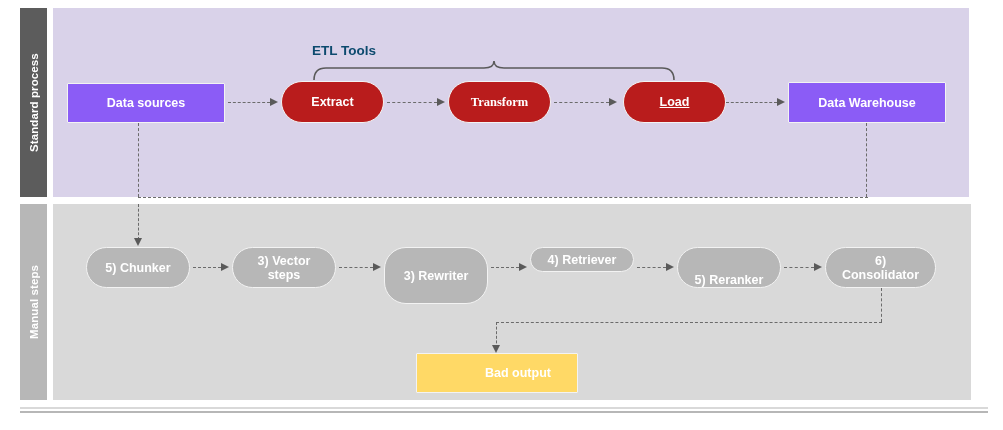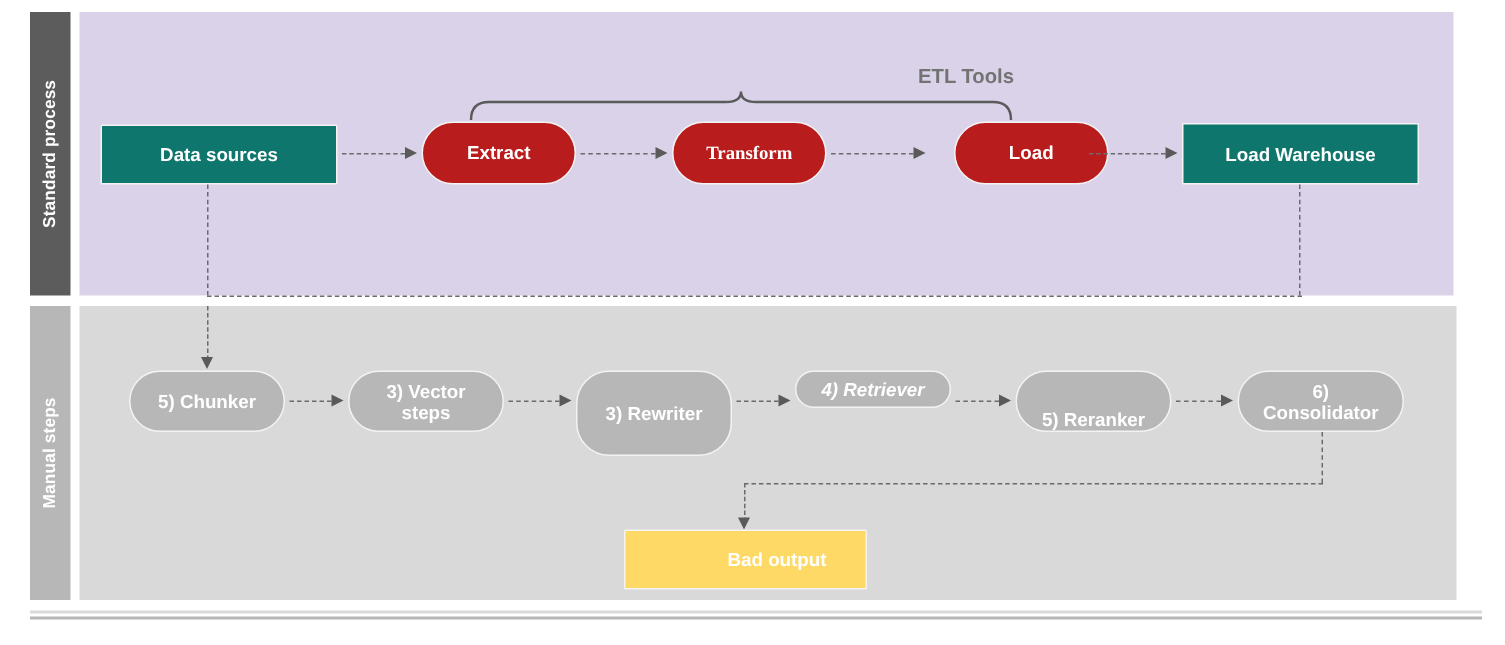--- a/index.html
+++ b/index.html
@@ -56,21 +56,21 @@
     justify-content: center;
     text-align: center;
     color: #ffffff;
     font-weight: bold;
     font-size: 12.5px;
     line-height: 14px;
     border: 1.5px solid #f3f3f3;
   }
   .node.rect { border-radius: 1px; }
   .node.pill { border-radius: 22px; }
-  .node.gray   { background: #0f766e; }
+  .node.gray   { background: #8b5cf6; }
   .node.purple { background: #b91c1c; }
   .node.softgray { background: #b7b7b7; }
   .node.yellow { background: #ffd966; padding-left: 42px; }
 
   
   .dash-h {
     position: absolute;
     height: 0;
     border-top: 1.6px dashed #6b6b6b;
   }
@@ -91,22 +91,22 @@
     width: 0; height: 0;
     border-left: 4.5px solid transparent;
     border-right: 4.5px solid transparent;
     border-top: 8px solid #5a5a5a;
   }
   
   #etl-brace { position: absolute; left: 312px; top: 60px; width: 364px; height: 22px; }
   #etl-tools-label {
     position: absolute;
     left: 312px; top: 43px; width: 364px;
-    text-align: right;
-    color: #737373;
+    text-align: left;
+    color: #0c4a6e;
     font-size: 13.5px;
     font-weight: bold;
   }
 </style>
 </head>
 <body>
 
 <div id="canvas">
 
   <div id="lane-standard-body" class="band"></div>
@@ -125,26 +125,26 @@
   </div>
 
   <div class="node pill purple" style="left:281px; top:81px; width:103px; height:42px;">
     <span>Extract</span>
   </div>
 
   <div class="node pill purple" style="left:448px; top:81px; width:103px; height:42px;font-family:Liberation Serif, serif;">
     <span>Transform</span>
   </div>
 
-  <div class="node pill purple" style="left:636px; top:81px; width:103px; height:42px;">
+  <div class="node pill purple" style="left:623px; top:81px; width:103px; height:42px;text-decoration:underline;">
     <span>Load</span>
   </div>
 
   <div class="node rect gray" style="left:788px; top:82px; width:158px; height:41px;">
-    <span>Load Warehouse</span>
+    <span>Data Warehouse</span>
   </div>
 
   <div class="dash-h" style="left:228px; top:102px; width:42px;"></div>
   <div class="arrow-r" style="left:270px; top:97.5px;"></div>
 
   <div class="dash-h" style="left:387px; top:102px; width:50px;"></div>
   <div class="arrow-r" style="left:437px; top:97.5px;"></div>
 
   <div class="dash-h" style="left:554px; top:102px; width:55px;"></div>
   <div class="arrow-r" style="left:609px; top:97.5px;"></div>
@@ -167,21 +167,21 @@
     <span>
       <span>3) Vector</span><br>
       <span>steps</span>
     </span>
   </div>
 
   <div class="node pill softgray" style="left:384px; top:247px; width:104px; height:57px;">
     <span>3) Rewriter</span>
   </div>
 
-  <div class="node pill softgray" style="left:530px; top:247px; width:104px; height:25px;font-style:italic;">
+  <div class="node pill softgray" style="left:530px; top:247px; width:104px; height:25px;">
     <span>4) Retriever</span>
   </div>
 
   <div class="node pill softgray" style="left:677px; top:247px; width:104px; height:41px;align-items:flex-end;">
     <span>5) Reranker</span>
   </div>
 
   <div class="node pill softgray" style="left:825px; top:247px; width:111px; height:41px;">
     <span>
       <span>6)</span><br>

